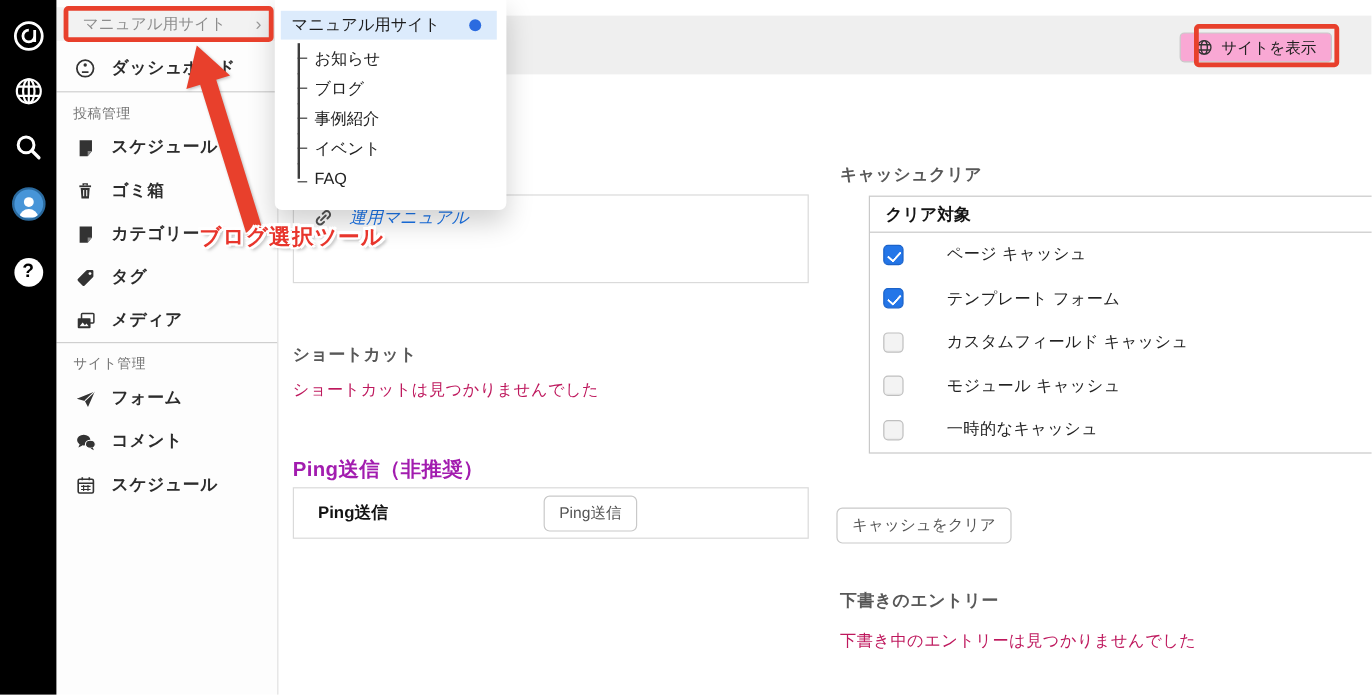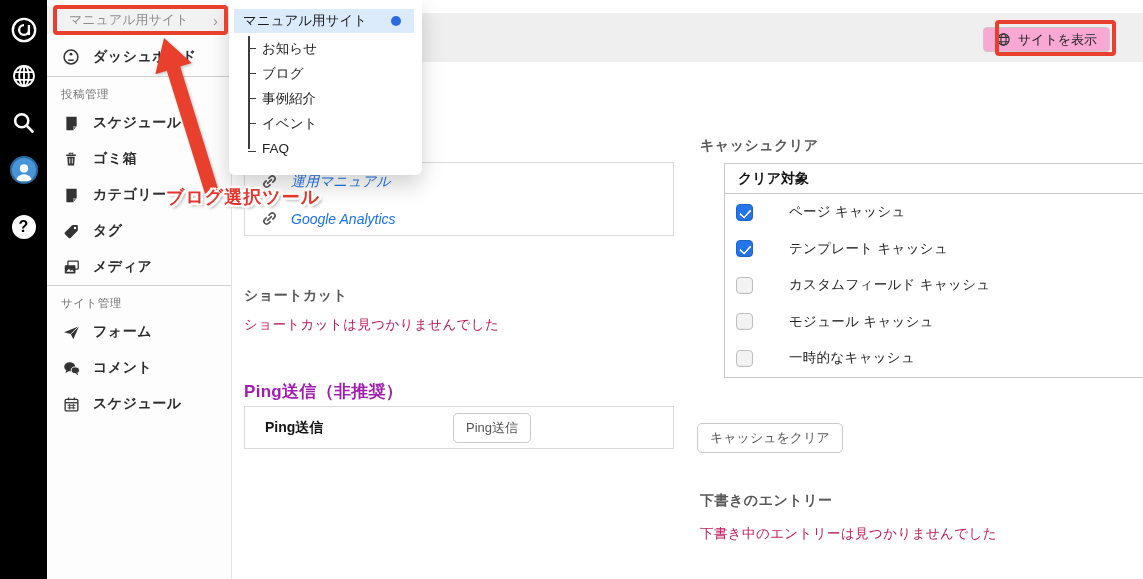--- a/index.html
+++ b/index.html
@@ -109,53 +109,41 @@
       <svg width="19" height="19" viewBox="0 0 24 24" fill="none" stroke="#555" stroke-width="2.1" stroke-linecap="round">
         <g transform="rotate(-45 12 12)">
           <path d="M14.5 8.5H17a3.5 3.5 0 0 1 0 7h-2.5"></path>
           <path d="M9.5 15.5H7a3.5 3.5 0 0 1 0-7h2.5"></path>
           <path d="M8.5 12h7"></path>
         </g>
       </svg>
     </span>
     <a class="link-a">運用マニュアル</a>
   </div>
-  <div class="link-row">
-    <span style="display:flex;">
-      <svg width="19" height="19" viewBox="0 0 24 24" fill="none" stroke="#555" stroke-width="2.1" stroke-linecap="round">
-        <g transform="rotate(-45 12 12)">
-          <path d="M14.5 8.5H17a3.5 3.5 0 0 1 0 7h-2.5"></path>
-          <path d="M9.5 15.5H7a3.5 3.5 0 0 1 0-7h2.5"></path>
-          <path d="M8.5 12h7"></path>
-        </g>
-      </svg>
-    </span>
-    <a class="link-a">Google Analytics</a>
-  </div>
 </div>
 
 <div class="h-gray" style="left:244px; top:287px;">ショートカット</div>
 <div class="body-text" style="left:244px; top:316px;">ショートカットは見つかりませんでした</div>
 
 <div class="h-black" style="left:244px; top:380px;">Ping送信（非推奨）</div>
 <div class="ping-box">
   <div class="ping-label">Ping送信</div>
   <button class="btn">Ping送信</button>
 </div>
 
 <div class="h-gray" style="left:700px; top:137px;">キャッシュクリア</div>
 <div class="cache-table">
   <div class="cache-head">クリア対象</div>
   <div class="cache-row">
     <span class="checkbox checked"></span>
     <span>ページ キャッシュ</span>
   </div>
   <div class="cache-row">
     <span class="checkbox checked"></span>
-    <span>テンプレート キャッシュ</span>
+    <span>テンプレート フォーム</span>
   </div>
   <div class="cache-row">
     <span class="checkbox"></span>
     <span>カスタムフィールド キャッシュ</span>
   </div>
   <div class="cache-row">
     <span class="checkbox"></span>
     <span>モジュール キャッシュ</span>
   </div>
   <div class="cache-row">

